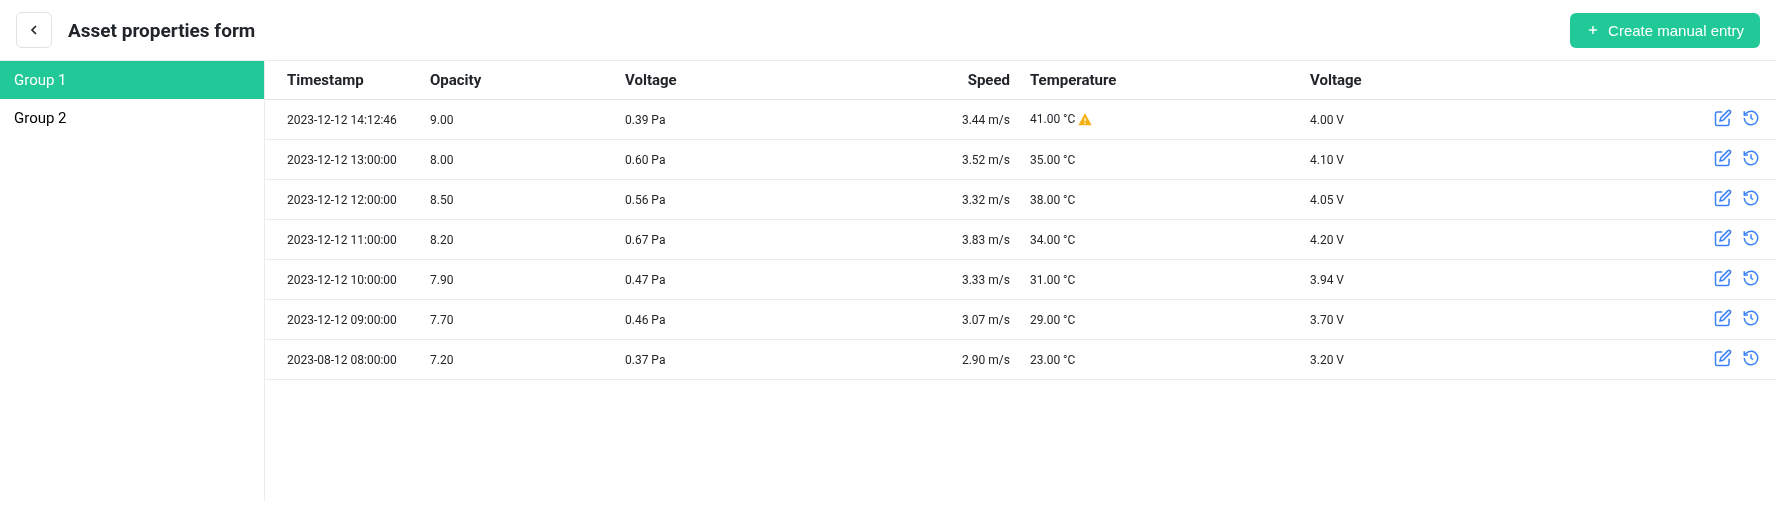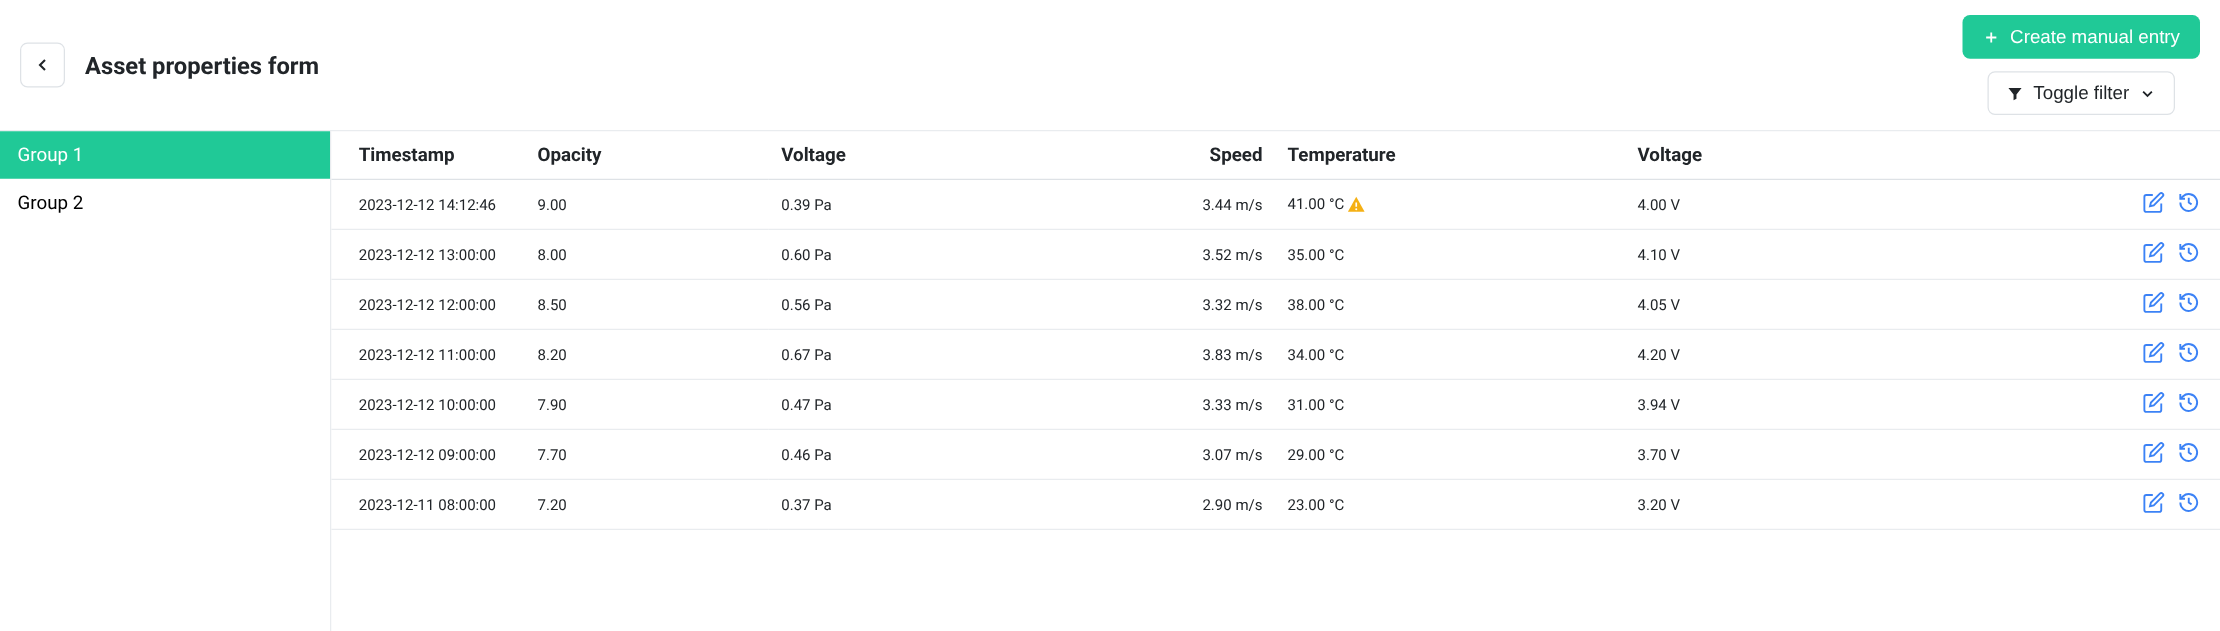--- a/index.html
+++ b/index.html
@@ -186,29 +186,20 @@
     <h1 class="page-title">Asset properties form</h1>
   </div>
   <div class="header-right">
     <button class="btn-primary">
       <svg viewBox="0 0 24 24">
           <line x1="12" y1="5" x2="12" y2="19"></line>
           <line x1="5" y1="12" x2="19" y2="12"></line>
         </svg>
       <span>Create manual entry</span>
     </button>
-    <button class="btn-outline">
-      <svg viewBox="0 0 24 24" fill="#212529">
-          <path d="M3 4h18l-7 9v6l-4 2v-8L3 4z"></path>
-        </svg>
-      <span>Toggle filter</span>
-      <svg viewBox="0 0 24 24" fill="none" stroke="#212529" stroke-width="2.5">
-          <polyline points="6 9 12 15 18 9"></polyline>
-        </svg>
-    </button>
   </div>
 </div>
 
 <div class="content">
   <div class="sidebar" id="sidebar">
       <div class="sidebar-item active"><span>Group 1</span></div>
       <div class="sidebar-item"><span>Group 2</span></div>
     </div>
   <div class="table-container">
     <table>
@@ -362,21 +353,21 @@
                 <span class="action-btn">
                   <svg viewBox="0 0 24 24">
                     <path d="M3 12a9 9 0 1 0 3-6.7L3 8"></path>
                     <polyline points="3 3 3 8 8 8"></polyline>
                     <polyline points="12 7 12 12 15 14"></polyline>
                   </svg>
                 </span>
               </span></td>
           </tr>
           <tr>
-            <td class="col-ts"><span>2023-12-11 08:00:00</span></td>
+            <td class="col-ts"><span>2023-08-12 08:00:00</span></td>
             <td class="col-op"><span>7.20</span></td>
             <td class="col-pr"><span>0.37 Pa</span></td>
             <td class="col-sp"><span>2.90 m/s</span></td>
             <td class="col-te"><span>23.00 °C</span></td>
             <td class="col-vo"><span>3.20 V</span></td>
             <td class="col-actions"><span class="actions">
                 <span class="action-btn">
                   <svg viewBox="0 0 24 24">
                     <path d="M11 4H4a2 2 0 0 0-2 2v14a2 2 0 0 0 2 2h14a2 2 0 0 0 2-2v-7"></path>
                     <path d="M18.5 2.5a2.121 2.121 0 0 1 3 3L12 15l-4 1 1-4 9.5-9.5z"></path>

